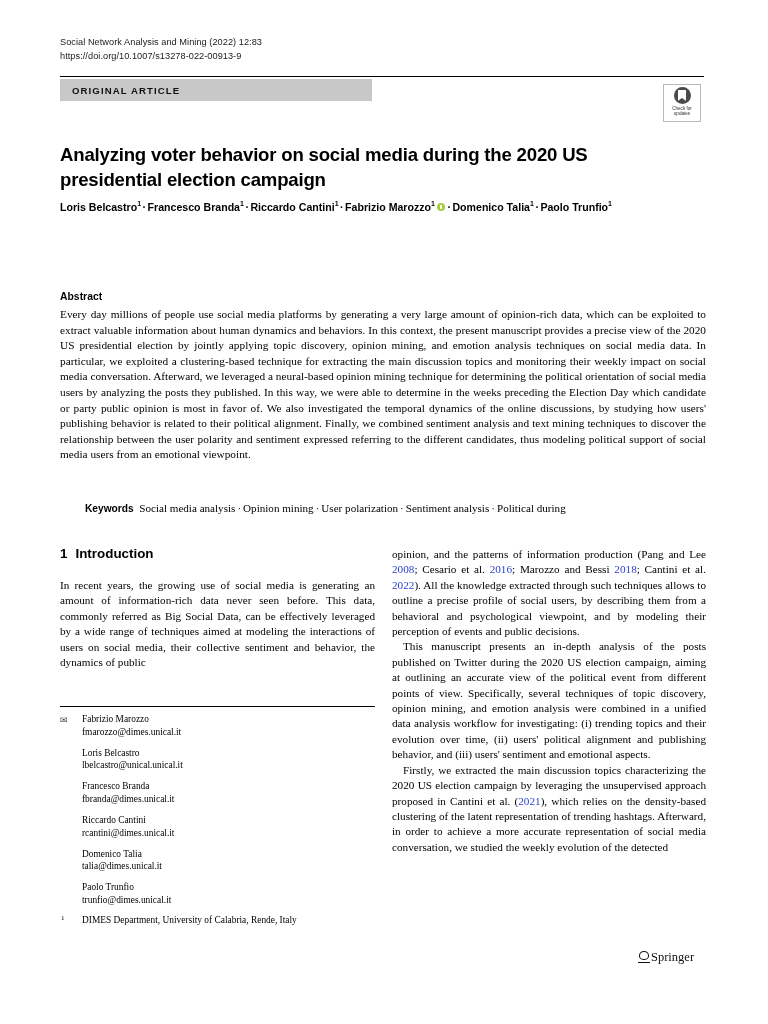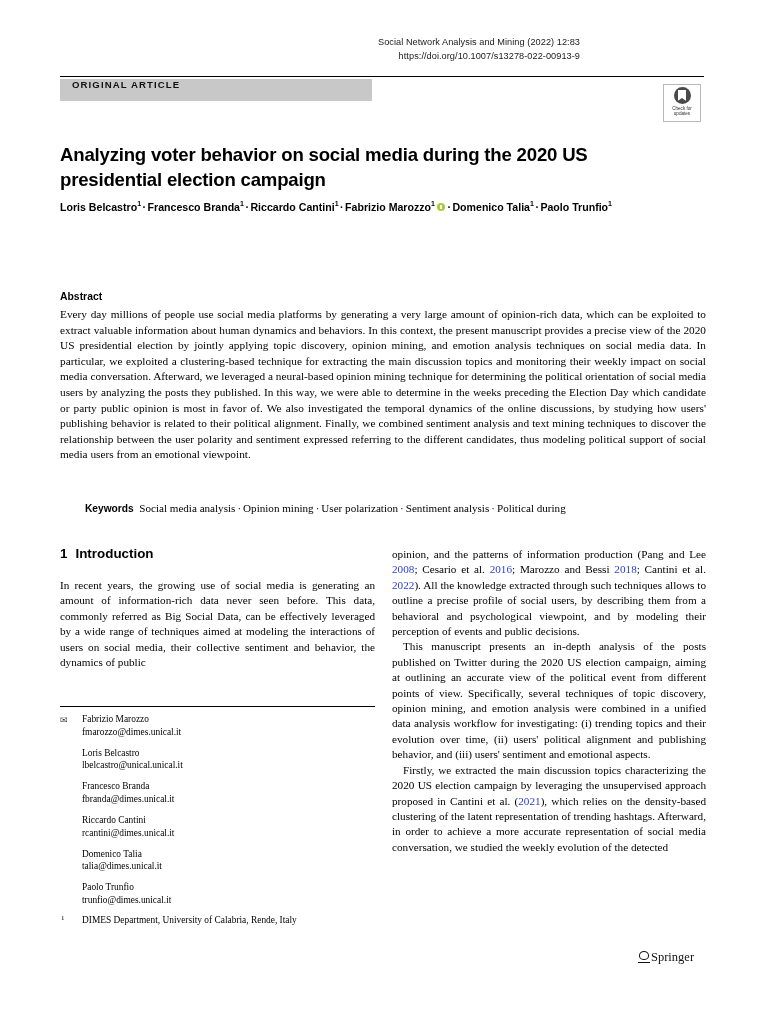--- a/index.html
+++ b/index.html
@@ -28,39 +28,40 @@
     position: absolute;
     left: 60px;
     top: 36px;
     width: 520px;
     font-family: "Liberation Sans", sans-serif;
     font-size: 9.2px;
     line-height: 13.5px;
     color: #1a1a1a;
     letter-spacing: 0.05px;
   }
-  .journal-line div { white-space: nowrap; text-align: right; }
+  .journal-line div { white-space: nowrap; }
 
   .header-rule {
     position: absolute;
     left: 60px;
     top: 76px;
     width: 644px;
     height: 1.2px;
     background: #000;
   }
 
   .article-type-bar {
     position: absolute;
     left: 60px;
     top: 79px;
     width: 312px;
     height: 22px;
     background: #c8c8c8;
     display: flex;
+    align-items: center;
   }
   .article-type-label {
     font-family: "Liberation Sans", sans-serif;
     font-size: 9.6px;
     font-weight: bold;
     letter-spacing: 1.1px;
     color: #111;
     padding-left: 12px;
   }
 

